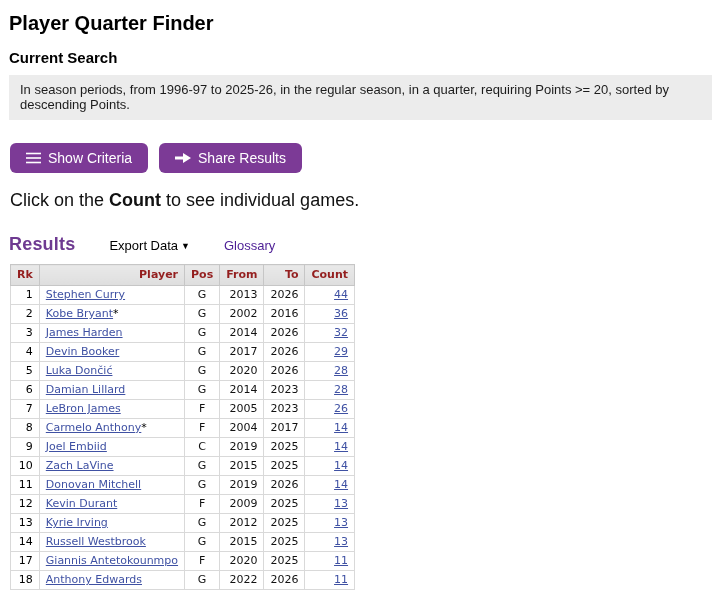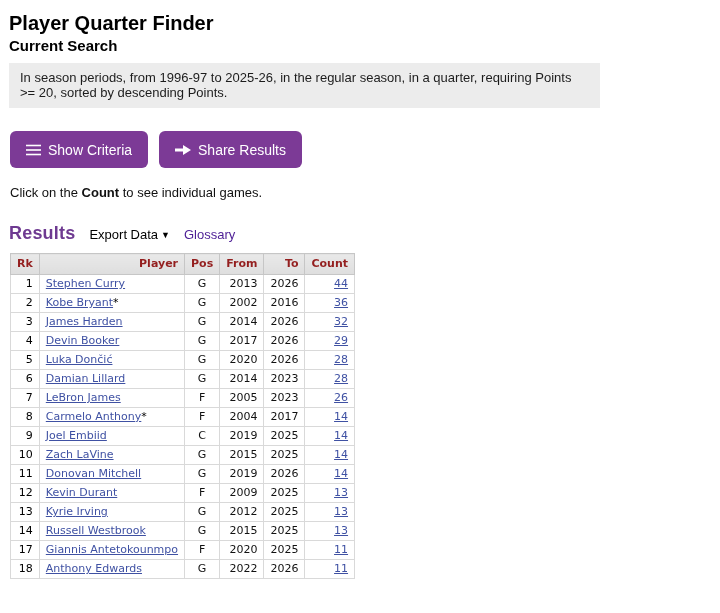--- a/index.html
+++ b/index.html
@@ -8,58 +8,58 @@
     font-family: "Liberation Sans", sans-serif;
     color: #111;
     width: 720px;
   }
   .page { padding: 8px 8px 0 9px; }
 
   h1.page-title {
     font-size: 20px;
     font-weight: bold;
     color: #000;
-    margin: 4px 0 2px 0;
+    margin: 4px 0 14px 0;
   }
   h2.current-search {
     font-size: 15px;
     font-weight: bold;
     color: #000;
     margin: 0 0 9px 0;
   }
   .search-box {
     background: #ececec;
     font-size: 13px;
     color: #1c1c1c;
     padding: 7px 11px 8px 11px;
     margin: 0 0 23px 0;
-    width: 591px;
+    width: 703px;
   }
 
   .toolbar { display: flex; gap: 11px; margin: 0 0 17px 1px; }
   .btn {
     background: #7c3a96;
     color: #fff;
     border: none;
     border-radius: 6px;
-    height: 37px;
+    height: 30px;
     padding: 0 16px;
     font-size: 14px;
     font-family: "Liberation Sans", sans-serif;
     display: inline-flex;
     align-items: center;
     gap: 7px;
     cursor: pointer;
   }
   .btn .icon { display: inline-flex; align-items: center; }
   .btn svg { display: block; }
 
-  .note { font-size: 13px; margin: 0 0 23px 1px; }
-
-  .results-bar { display: flex; align-items: baseline; gap: 14px; margin: 16px 0 9px 0; }
+  .note { font-size: 18px; margin: 0 0 23px 1px; }
+
+  .results-bar { display: flex; align-items: baseline; gap: 34px; margin: 16px 0 9px 0; }
   .results-heading { color: #6e3a91; font-size: 18px; font-weight: bold; letter-spacing: 0.2px; }
   .export-dd { font-size: 13px; color: #000; cursor: pointer; }
   .export-dd .caret { font-size: 9px; position: relative; top: -1px; margin-left: 3px; }
   .glossary { font-size: 13px; color: #4c1d95; text-decoration: none; cursor: pointer; }
 
   table.results {
     border-collapse: collapse;
     font-family: "DejaVu Sans", sans-serif;
     font-size: 11px;
     margin-left: 1px;

